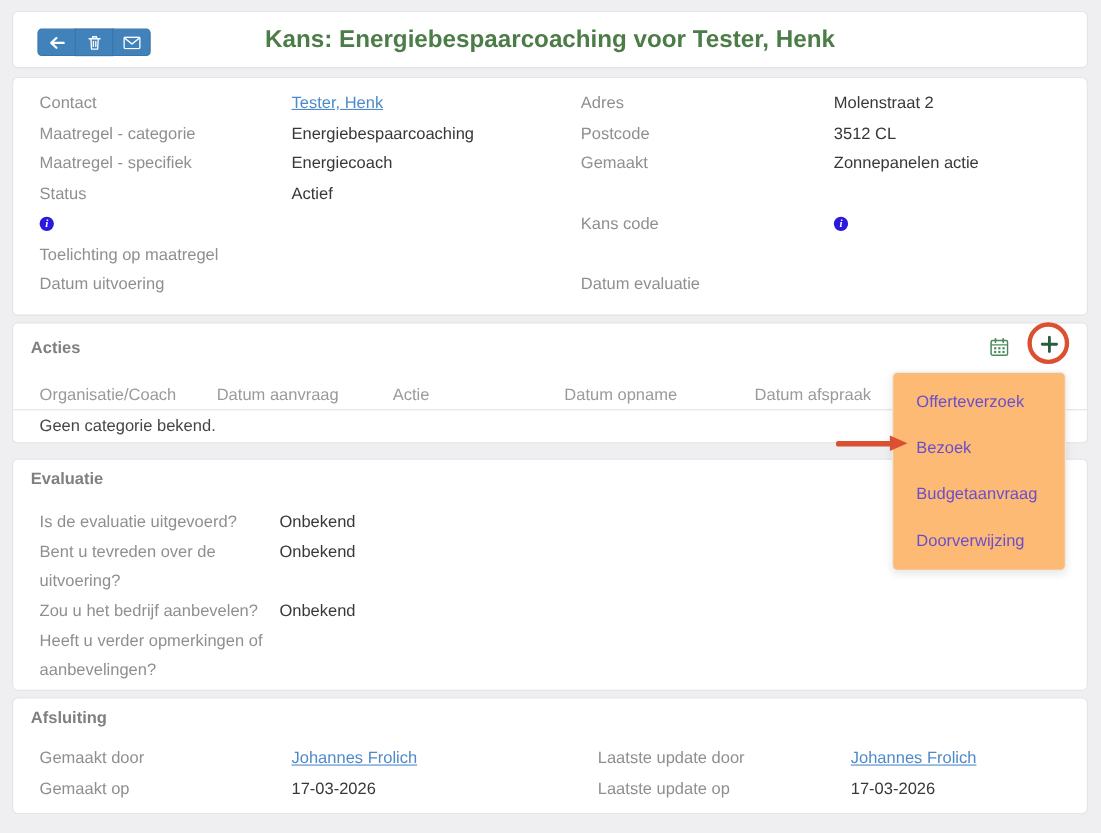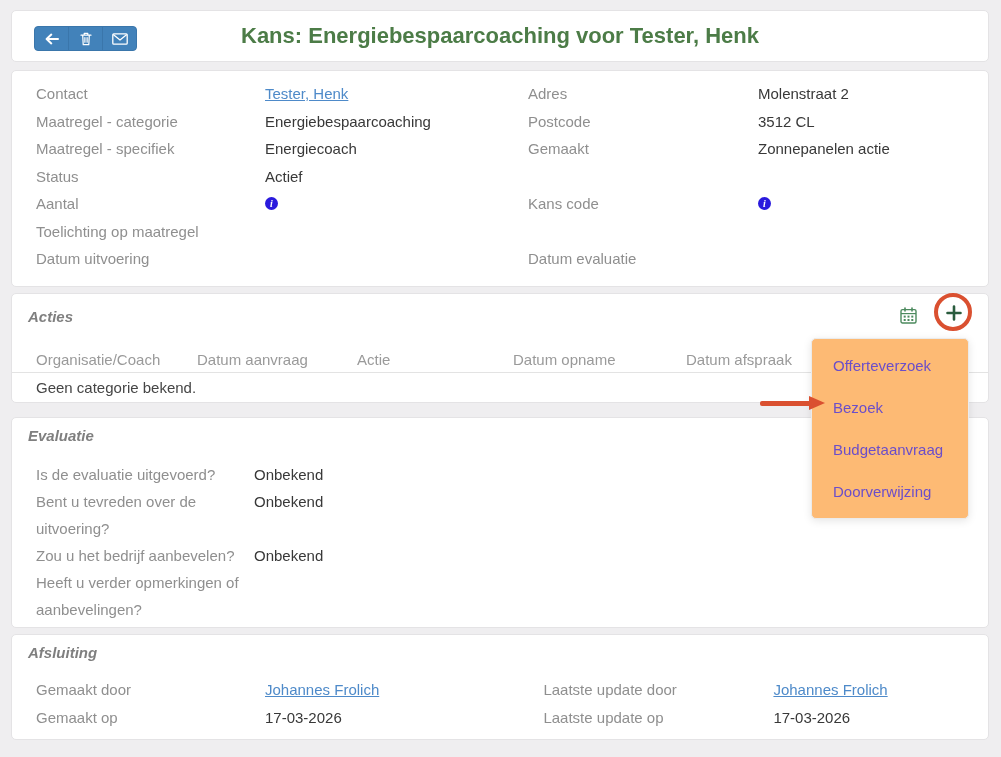--- a/index.html
+++ b/index.html
@@ -62,21 +62,21 @@
     background: #2a1add; border-radius: 50%;
     color: #fff; text-align: center;
     font: italic bold 10px/13px "Liberation Serif", serif;
     cursor: pointer;
   }
   .info-icon::after { content: "i"; }
 
   
   .section-title {
     padding: 0 16px; height: 26px; line-height: 26px;
-    font-weight: bold; color: #7f7f7f; font-style: italic;
+    font-weight: bold; color: #7f7f7f;
   }
 
   
   .acties-card { top: 293px; height: 110px; padding-top: 10px; }
   .acties-head {
     margin-top: 16px; padding: 0 24px; height: 27px;
     display: grid; grid-template-columns: 161px 160px 156px 173px 1fr;
     align-items: center; color: #9a9a9a;
   }
   .acties-rule { border-bottom: 1px solid #e3e3e3; }
@@ -176,21 +176,20 @@
         </div>
         <div class="drow">
           <span class="lbl">Maatregel - specifiek</span>
           <span class="val">Energiecoach</span>
         </div>
         <div class="drow">
           <span class="lbl">Status</span>
           <span class="val">Actief</span>
         </div>
         <div class="drow">
-          <span class="lbl">Aantal</span>
           <span class="info-icon"></span>
         </div>
         <div class="drow">
           <span class="lbl">Toelichting op maatregel</span>
           <span class="val"></span>
         </div>
         <div class="drow">
           <span class="lbl">Datum uitvoering</span>
           <span class="val"></span>
         </div>

